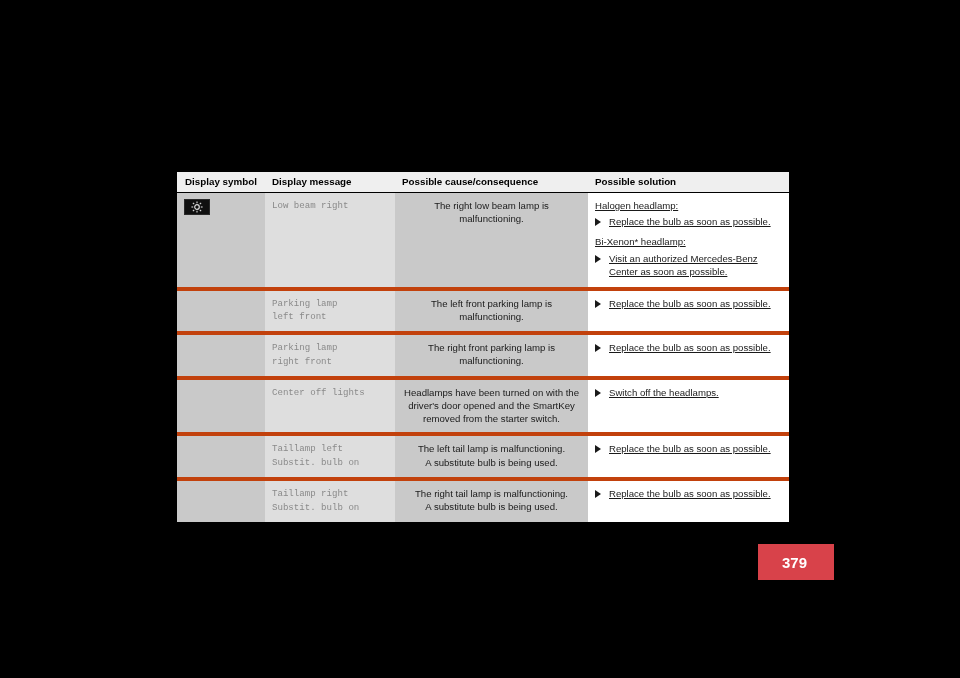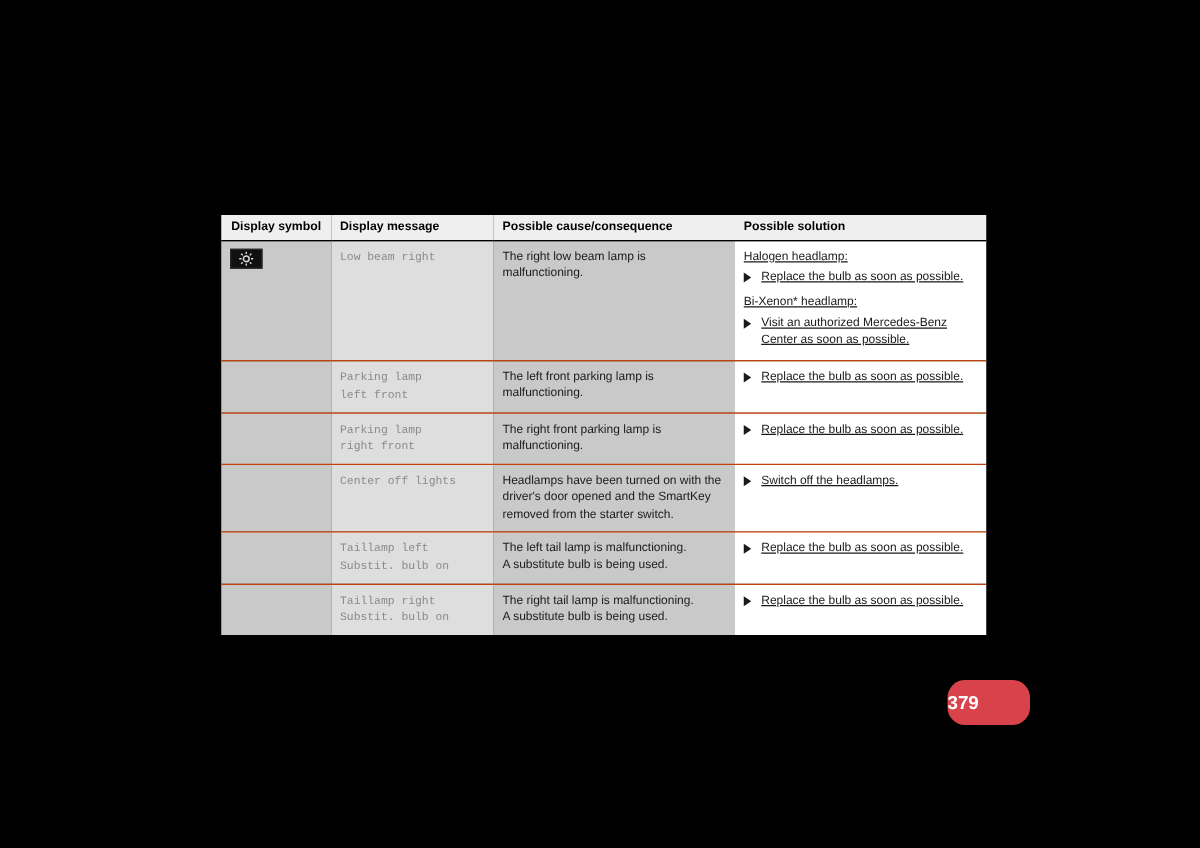--- a/index.html
+++ b/index.html
@@ -62,26 +62,26 @@
     white-space: nowrap;
   }
   table.hints thead th.c1h { padding-left: 8px; }
 
   table.hints tbody td {
     vertical-align: top;
     padding: 6px 7px 7px 7px;
     font-size: 9.6px;
     line-height: 1.38;
     color: #1a1a1a;
-    border-bottom: 1px solid #c2410c;
+    border-bottom: 4px solid #c2410c;
   }
   
   table.hints tbody td.col1 { background: #c9c9c9; }
   table.hints tbody td.col2 { background: #dedede; }
-  table.hints tbody td.col3 { background: #c9c9c9; }
+  table.hints tbody td.col3 { background: #c9c9c9; text-align: center; }
   table.hints tbody td.col4 { background: #ffffff; text-decoration: underline; }
 
   table.hints tbody tr:last-child td { border-bottom: none; }
 
   
   .msg {
     font-family: "Liberation Mono", "DejaVu Sans Mono", monospace;
     font-size: 9.1px;
     color: #8a8a8a;
     line-height: 1.52;
@@ -120,27 +120,26 @@
     display: inline-flex;
     align-items: center;
     justify-content: center;
     border: 1px solid #2a2a2a;
   }
 
   
   #pagenum {
     position: absolute;
     left: 758px; top: 544px;
-    width: 66px; height: 36px;
+    width: 76px; height: 36px;
     background: #d8424a;
     display: flex;
     align-items: center;
     justify-content: flex-start;
-    padding-left: 0;
-    border-radius: 14px;
+    padding-left: 24px;
   }
   #pagenum-label {
     color: #ffffff;
     font-size: 15px;
     font-weight: bold;
   }
 
   
   #watermark {
     position: absolute;

